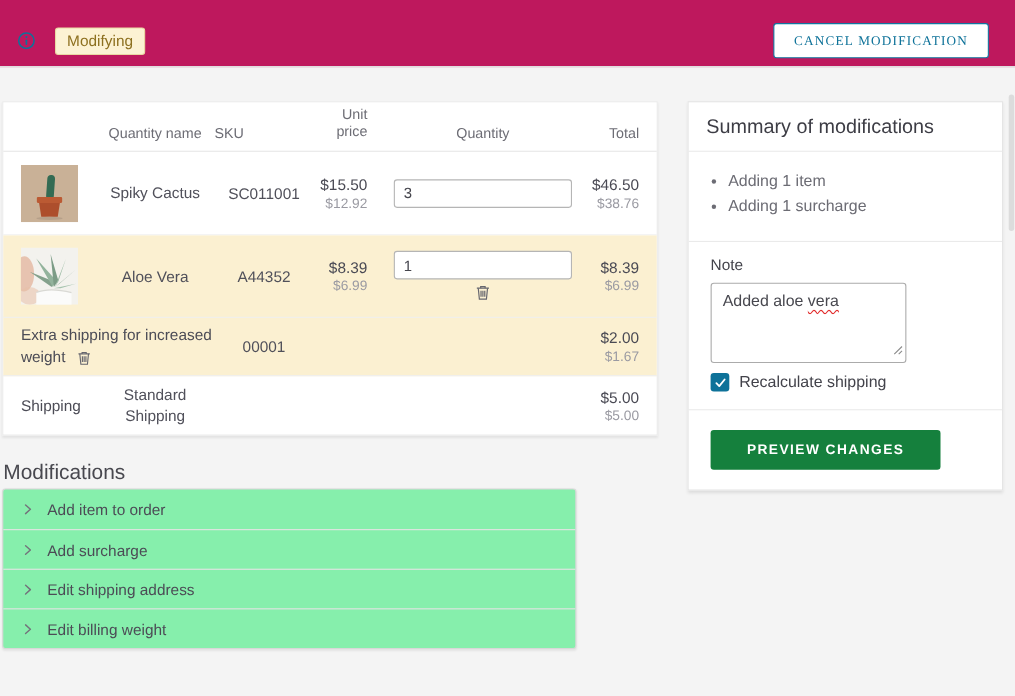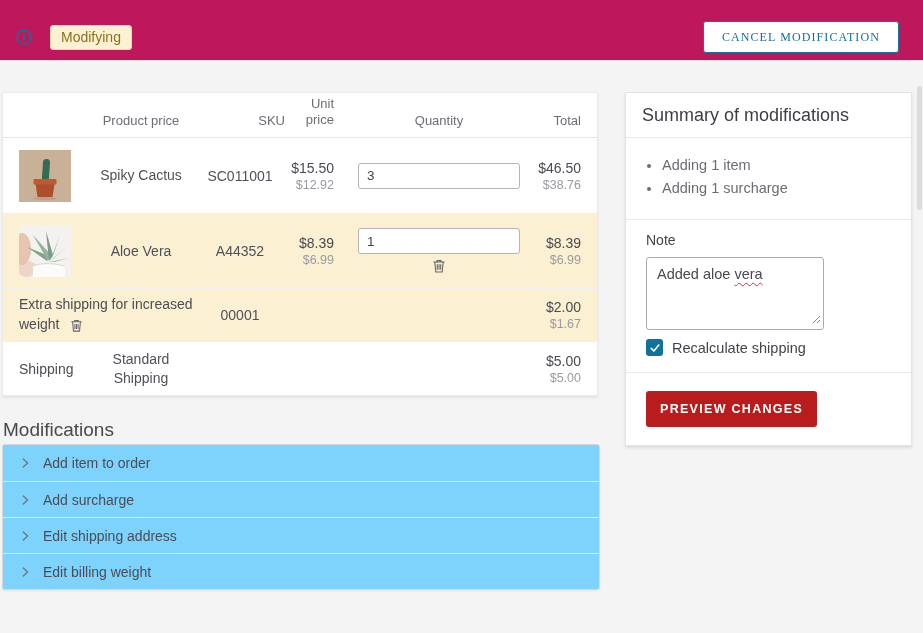--- a/index.html
+++ b/index.html
@@ -41,21 +41,21 @@
   .trow {
     display: grid;
     grid-template-columns: 84px 108px 90px 57px 194px 1fr;
     align-items: center;
   }
   .thead {
     height: 45px; align-items: end; padding-bottom: 9px;
     color: #6d6d75; font-size: 13px; border-bottom: 1px solid #e6e6e6;
   }
   .thead .c-name { text-align: center; }
-  .thead .c-sku  { text-align: right; }
+  .thead .c-sku  { text-align: left; }
   .thead .c-price{ text-align: right; padding-right: 8px; line-height: 1.25; }
   .thead .c-qty  { text-align: center; }
   .thead .c-total{ text-align: right; padding-right: 16px; }
 
   .prow { border-bottom: 1px solid #efefef; }
   .row-1 { height: 76px; }
   .row-2 { height: 75px; background: #fbf0d1; }
   .row-3 { height: 53px; background: #fbf0d1; }
   .row-4 { height: 53px; }
 
@@ -105,34 +105,34 @@
   .resize-handle { position: absolute; right: 2px; bottom: 2px; }
   .check-row { margin-top: 9px; display: flex; align-items: center; gap: 9px; }
   .checkbox {
     width: 17px; height: 17px; background: #0e7299; border-radius: 3px;
     display: inline-flex; align-items: center; justify-content: center; cursor: pointer;
     flex: 0 0 auto;
   }
   .check-label { font-size: 14.5px; color: #43434b; cursor: pointer; }
   .sp-actions { padding: 18px 20px; }
   .preview-btn {
-    background: #b91c1c; border: none; border-radius: 3px; color: #fff;
+    background: #15803d; border: none; border-radius: 3px; color: #fff;
     font-size: 12.5px; font-weight: bold; letter-spacing: 1.3px;
-    height: 36px; padding: 0 14px; cursor: pointer;
+    height: 36px; padding: 0 33px; cursor: pointer;
     font-family: "Liberation Sans", sans-serif;
   }
 
   
   .mods-title {
     position: absolute; top: 419px; left: 3px;
     font-size: 19px; color: #48484f; font-weight: normal;
   }
   .accordion {
-    position: absolute; top: 444px; left: 2px; width: 598px;
-    background: #7dd3fc; border: 1px solid #d8d8d8; border-radius: 3px;
+    position: absolute; top: 444px; left: 2px; width: 522px;
+    background: #86efac; border: 1px solid #d8d8d8; border-radius: 3px;
     box-shadow: 0 1px 2px rgba(0,0,0,0.07);
   }
   .acc-row {
     height: 36px; display: flex; align-items: center; gap: 11px;
     padding-left: 15px; cursor: pointer;
   }
   .acc-row + .acc-row { border-top: 1px solid #e4e4e4; }
   .acc-label { font-size: 14px; color: #4c4c56; }
   .chev { line-height: 0; }
 
@@ -152,21 +152,21 @@
       <rect x="7.2" y="6.8" width="1.6" height="5" rx="0.8" fill="#0e7299"></rect>
     </svg>
   </span>
   <span class="badge">Modifying</span>
   <button class="cancel-btn">CANCEL MODIFICATION</button>
 </div>
 
 <div class="order-card">
   <div class="trow thead">
     <div></div>
-    <div class="c-name">Product price</div>
+    <div class="c-name">Quantity name</div>
     <div class="c-sku">SKU</div>
     <div class="c-price">Unit price</div>
     <div class="c-qty">Quantity</div>
     <div class="c-total">Total</div>
   </div>
 
   <div class="trow prow row-1">
     <div class="cell-img">
       <svg viewBox="0 0 52 52">
         <rect width="52" height="52" fill="#c9b197"></rect>

